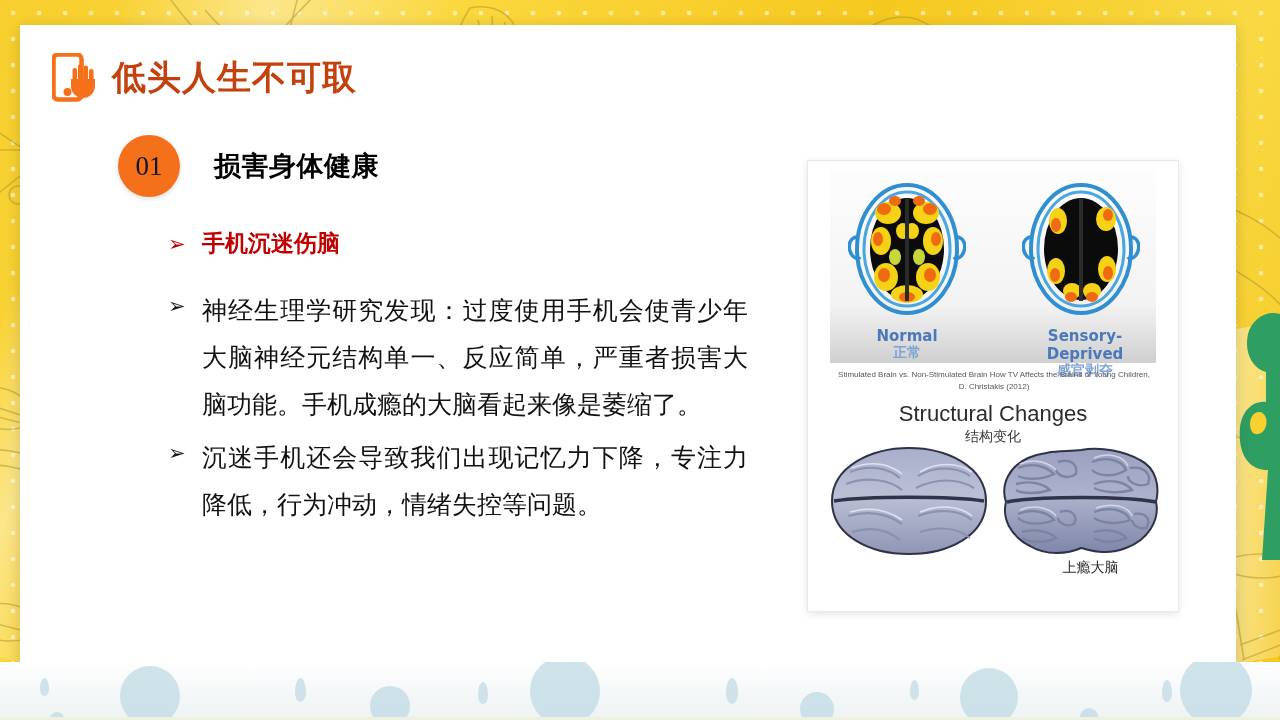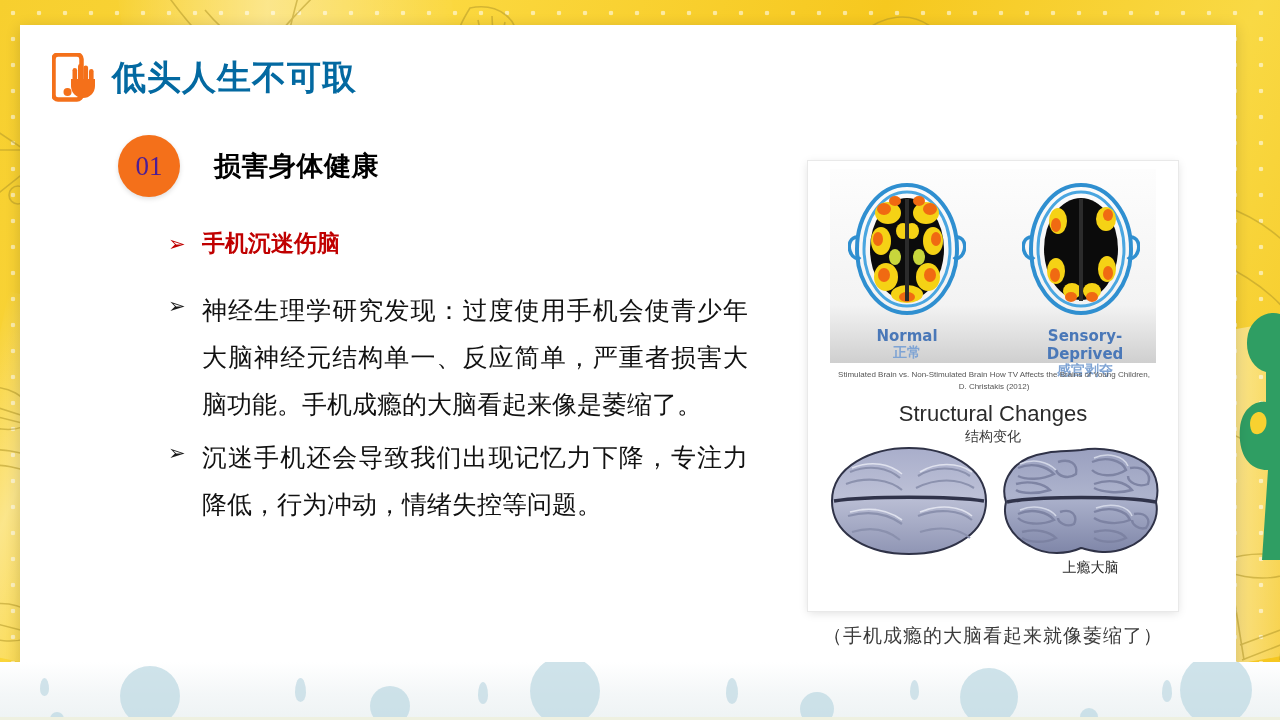--- a/index.html
+++ b/index.html
@@ -45,30 +45,30 @@
   #content-card {
     position:absolute; left:20px; top:25px; width:1216px; height:663px;
     background:#ffffff;
     box-shadow:0 3px 14px rgba(0,0,0,.16);
   }
 
   
   #title-row { position:absolute; left:32px; top:28px; display:flex; align-items:center; gap:16px; }
   #phone-hand-icon { width:44px; height:50px; flex:0 0 auto; }
   #slide-title {
-    font-size:34px; font-weight:bold; color:#0369a1; letter-spacing:1px;
+    font-size:34px; font-weight:bold; color:#c2410c; letter-spacing:1px;
     font-family:"DejaVu Sans","Liberation Sans",sans-serif; white-space:nowrap;
   }
 
   
   #section-row { position:absolute; left:98px; top:110px; display:flex; align-items:center; gap:34px; }
   #section-number-badge {
     width:62px; height:62px; border-radius:50%; background:#F4701A;
     display:flex; align-items:center; justify-content:center;
-    color:#4c1d95; font-size:27px;
+    color:#0f172a; font-size:27px;
     font-family:"Liberation Serif","DejaVu Serif",serif;
     box-shadow:0 2px 5px rgba(0,0,0,.13);
   }
   #section-title {
     font-size:27px; font-weight:bold; color:#000000; letter-spacing:.5px;
     font-family:"DejaVu Sans","Liberation Sans",sans-serif; white-space:nowrap;
   }
 
   
   #body-list { position:absolute; left:148px; top:200px; width:580px; }
@@ -399,21 +399,20 @@
           </g>
         </svg>
       </div>
 
       <div class="brain-label right">
         <span class="zh">上瘾大脑</span>
       </div>
 
     </div>
 
-    <div id="figure-caption">（手机成瘾的大脑看起来就像萎缩了）</div>
   </div>
 
 </div>
 
 <div id="bubble-band">
   <div class="bub" style="left:50px;  width:14px;  height:14px;"></div>
   <div class="bub" style="left:120px; width:60px;  height:60px;"></div>
   <div class="bub" style="left:370px; width:40px;  height:40px;"></div>
   <div class="bub" style="left:530px; width:70px;  height:70px;"></div>
   <div class="bub" style="left:800px; width:34px;  height:34px;"></div>

